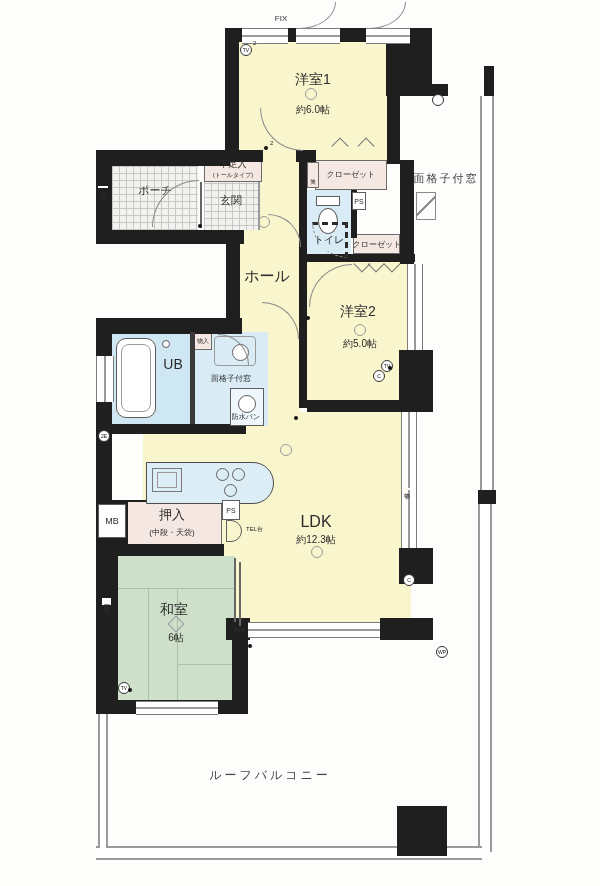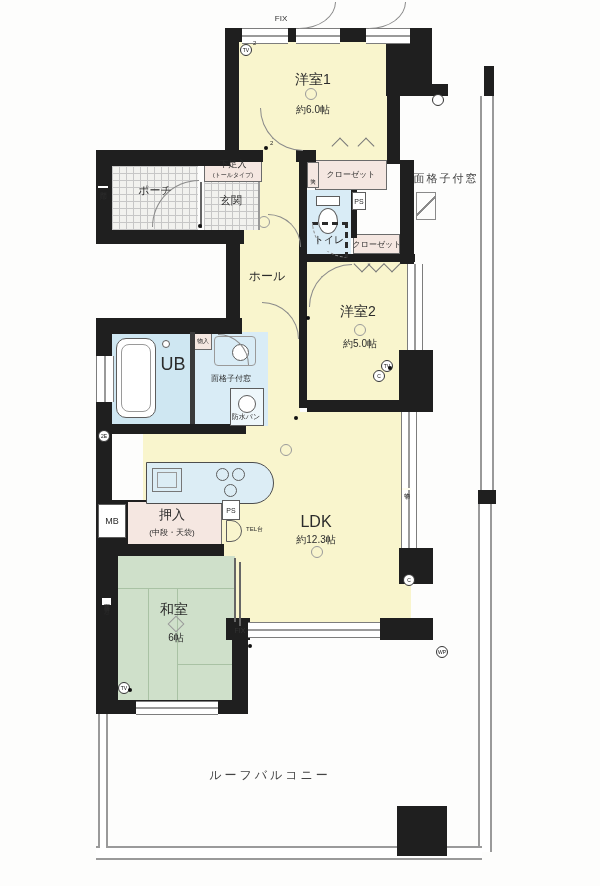--- a/index.html
+++ b/index.html
@@ -199,25 +199,25 @@
 
   <div class="lbl cen" style="left:358px;top:312px;font-size:14px;">洋室2</div>
   <div class="lbl cen" style="left:360px;top:344px;font-size:10px;">約5.0帖</div>
 
   <div class="lbl cen" style="left:316px;top:522px;font-size:16px;">LDK</div>
   <div class="lbl cen" style="left:316px;top:540px;font-size:10px;">約12.3帖</div>
 
   <div class="lbl cen" style="left:174px;top:610px;font-size:14px;">和室</div>
   <div class="lbl cen" style="left:176px;top:638px;font-size:10px;">6帖</div>
 
-  <div class="lbl cen" style="left:267px;top:276px;font-size:12px;">ホール</div>
+  <div class="lbl cen" style="left:267px;top:276px;font-size:15px;">ホール</div>
   <div class="lbl cen" style="left:231px;top:200px;font-size:11px;">玄関</div>
   <div class="lbl cen" style="left:155px;top:190px;font-size:11px;">ポーチ</div>
   <div class="lbl cen" style="left:329px;top:240px;font-size:10px;">トイレ</div>
-  <div class="lbl cen" style="left:173px;top:364px;font-size:18px;">UB</div>
+  <div class="lbl cen" style="left:173px;top:364px;font-size:14px;">UB</div>
   <div class="lbl cen" style="left:231px;top:378px;font-size:8px;">面格子付窓</div>
   <div class="lbl cen" style="left:246px;top:417px;font-size:7px;">防水パン</div>
   <div class="lbl cen" style="left:446px;top:178px;font-size:11px;letter-spacing:2px;color:#444;">面格子付窓</div>
   <div class="lbl cen" style="left:270px;top:775px;font-size:12px;letter-spacing:3px;color:#444;">ルーフバルコニー</div>
 
   <div class="lbl cen" style="left:351px;top:174px;font-size:8px;">クローゼット</div>
   <div class="lbl cen" style="left:377px;top:244px;font-size:8px;">クローゼット</div>
   <div class="lbl cen vtext" style="left:313px;top:175px;font-size:5px;letter-spacing:0;">物入</div>
   <div class="lbl cen" style="left:203px;top:341px;font-size:6px;">物入</div>
   <div class="lbl cen" style="left:172px;top:515px;font-size:13px;">押入</div>

